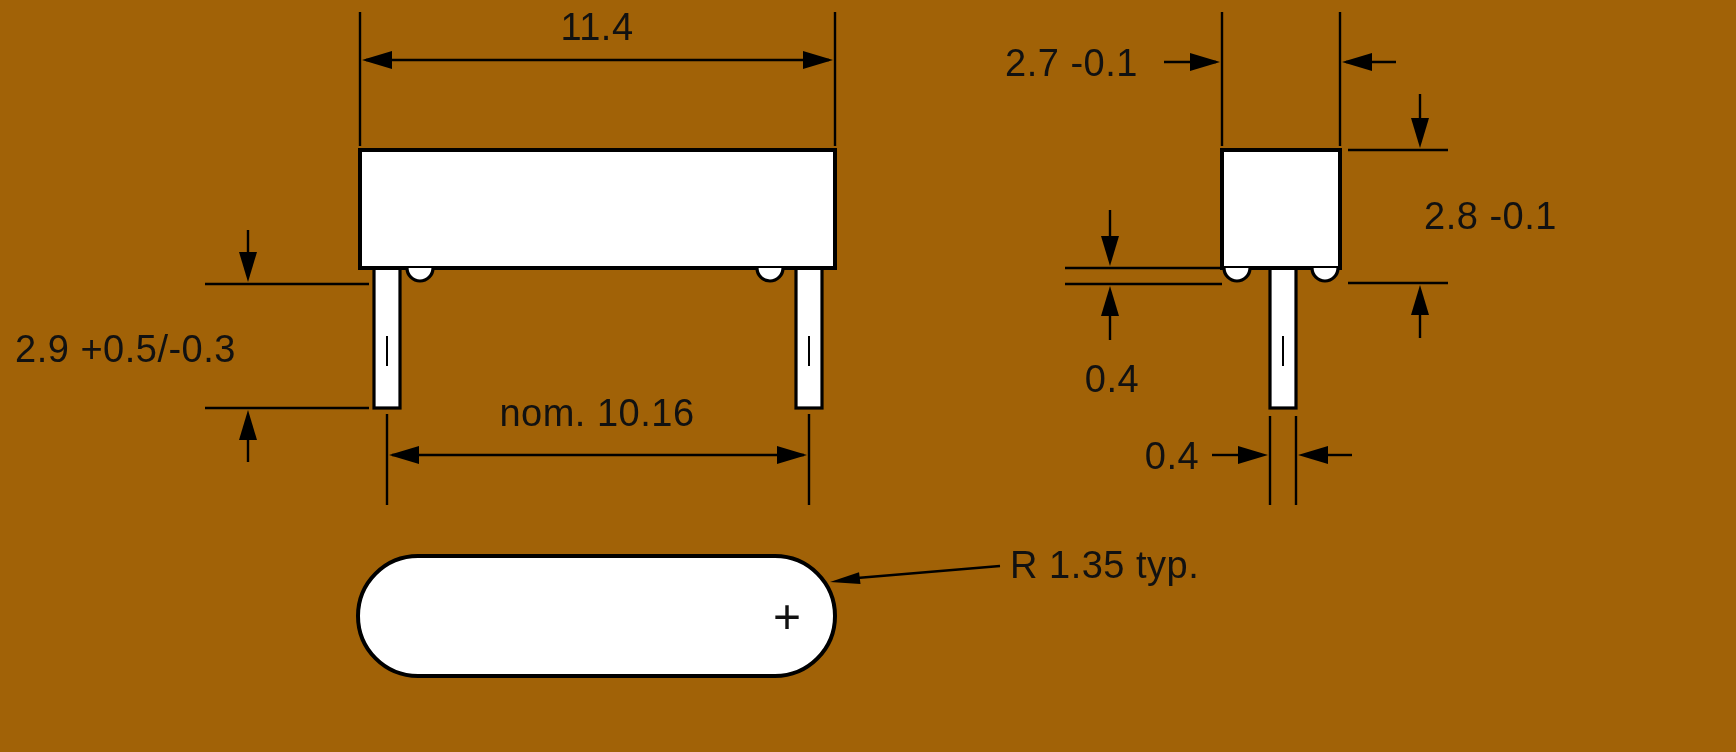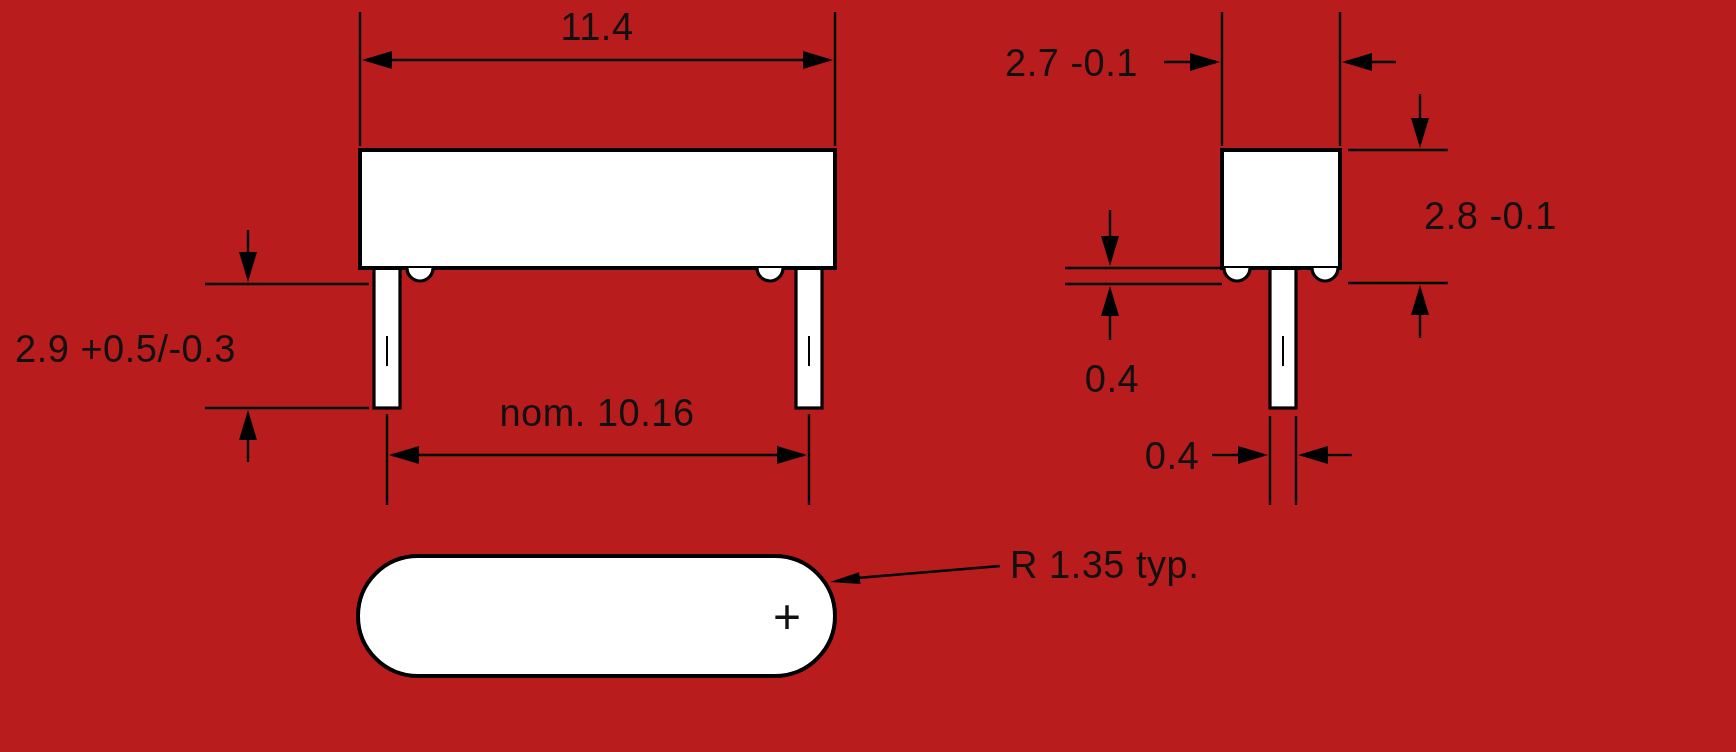--- a/index.html
+++ b/index.html
@@ -7,21 +7,21 @@
     padding: 0;
     background: #ffffff;
     width: 1736px;
     height: 752px;
     overflow: hidden;
   }
   .stage {
     position: relative;
     width: 1736px;
     height: 752px;
-    background: #b91c1c;
+    background: #a16207;
   }
   svg { display: block; }
   .outline {
     fill: #ffffff;
     stroke: #000000;
     stroke-width: 4;
   }
   .outline-thin {
     fill: #ffffff;
     stroke: #000000;

